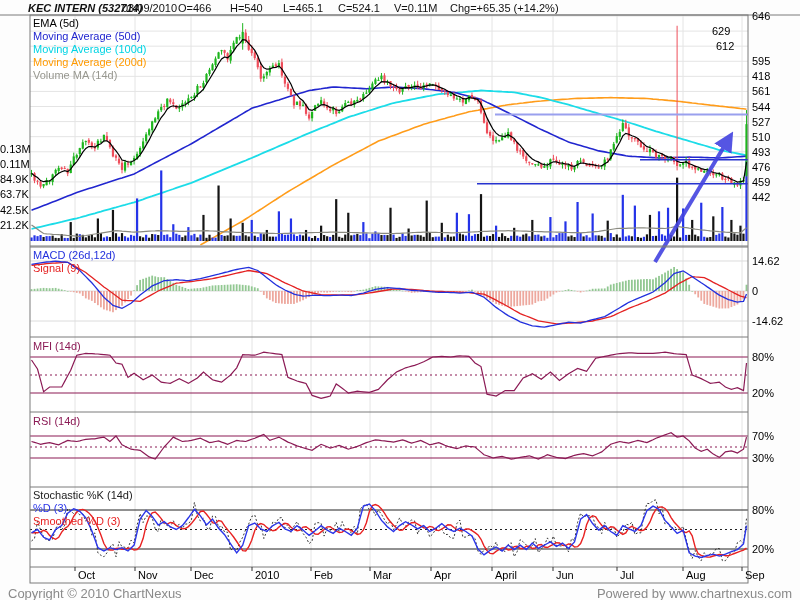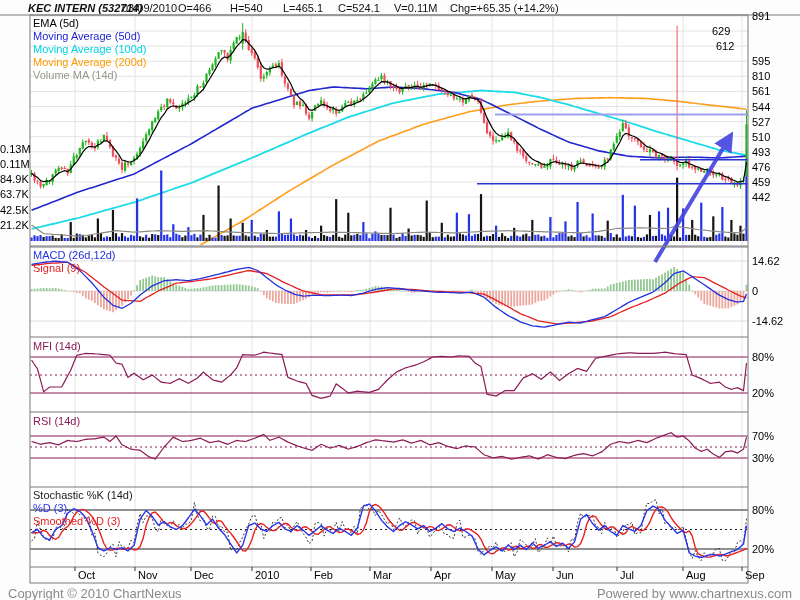--- a/index.html
+++ b/index.html
@@ -1106,25 +1106,25 @@
 
 <span class="abs lg lg-macd" style="left:33px;top:249px">MACD (26d,12d)</span>
 <span class="abs lg lg-sig" style="left:33px;top:262px">Signal (9)</span>
 <span class="abs lg lg-mfi" style="left:33px;top:340px">MFI (14d)</span>
 <span class="abs lg lg-rsi" style="left:33px;top:415px">RSI (14d)</span>
 <span class="abs lg lg-sk" style="left:33px;top:489px">Stochastic %K (14d)</span>
 <span class="abs lg lg-sd" style="left:33px;top:502px">%D (3)</span>
 <span class="abs lg lg-ssd" style="left:33px;top:515px">Smoothed %D (3)</span>
 
 <div id="right-axis">
-    <span class="abs" style="left:752px;top:10px">891</span>
+    <span class="abs" style="left:752px;top:10px">646</span>
     <span class="abs" style="left:712px;top:25px">629</span>
     <span class="abs" style="left:716px;top:40px">612</span>
     <span class="abs" style="left:752px;top:55px">595</span>
-    <span class="abs" style="left:752px;top:70px">810</span>
+    <span class="abs" style="left:752px;top:70px">418</span>
     <span class="abs" style="left:752px;top:85px">561</span>
     <span class="abs" style="left:752px;top:101px">544</span>
     <span class="abs" style="left:752px;top:116px">527</span>
     <span class="abs" style="left:752px;top:131px">510</span>
     <span class="abs" style="left:752px;top:146px">493</span>
     <span class="abs" style="left:752px;top:161px">476</span>
     <span class="abs" style="left:752px;top:176px">459</span>
     <span class="abs" style="left:752px;top:191px">442</span>
     <span class="abs" style="left:752px;top:255px">14.62</span>
     <span class="abs" style="left:752px;top:285px">0</span>
@@ -1145,21 +1145,21 @@
     <span class="abs" style="left:0px;width:28px;text-align:right;top:219px">21.2K</span>
   </div>
 <div id="month-axis">
     <span class="abs" style="left:78px;top:569px">Oct</span>
     <span class="abs" style="left:138px;top:569px">Nov</span>
     <span class="abs" style="left:194px;top:569px">Dec</span>
     <span class="abs" style="left:255px;top:569px">2010</span>
     <span class="abs" style="left:314px;top:569px">Feb</span>
     <span class="abs" style="left:373px;top:569px">Mar</span>
     <span class="abs" style="left:434px;top:569px">Apr</span>
-    <span class="abs" style="left:495px;top:569px">May</span>
+    <span class="abs" style="left:495px;top:569px">April</span>
     <span class="abs" style="left:556px;top:569px">Jun</span>
     <span class="abs" style="left:620px;top:569px">Jul</span>
     <span class="abs" style="left:686px;top:569px">Aug</span>
     <span class="abs" style="left:745px;top:569px">Sep</span>
   </div>
 
 <span class="abs footer" style="left:8px;top:586px">Copyright © 2010 ChartNexus</span>
 <span class="abs footer" style="right:8px;top:586px;position:absolute">Powered by www.chartnexus.com</span>
 
 </body></html>

